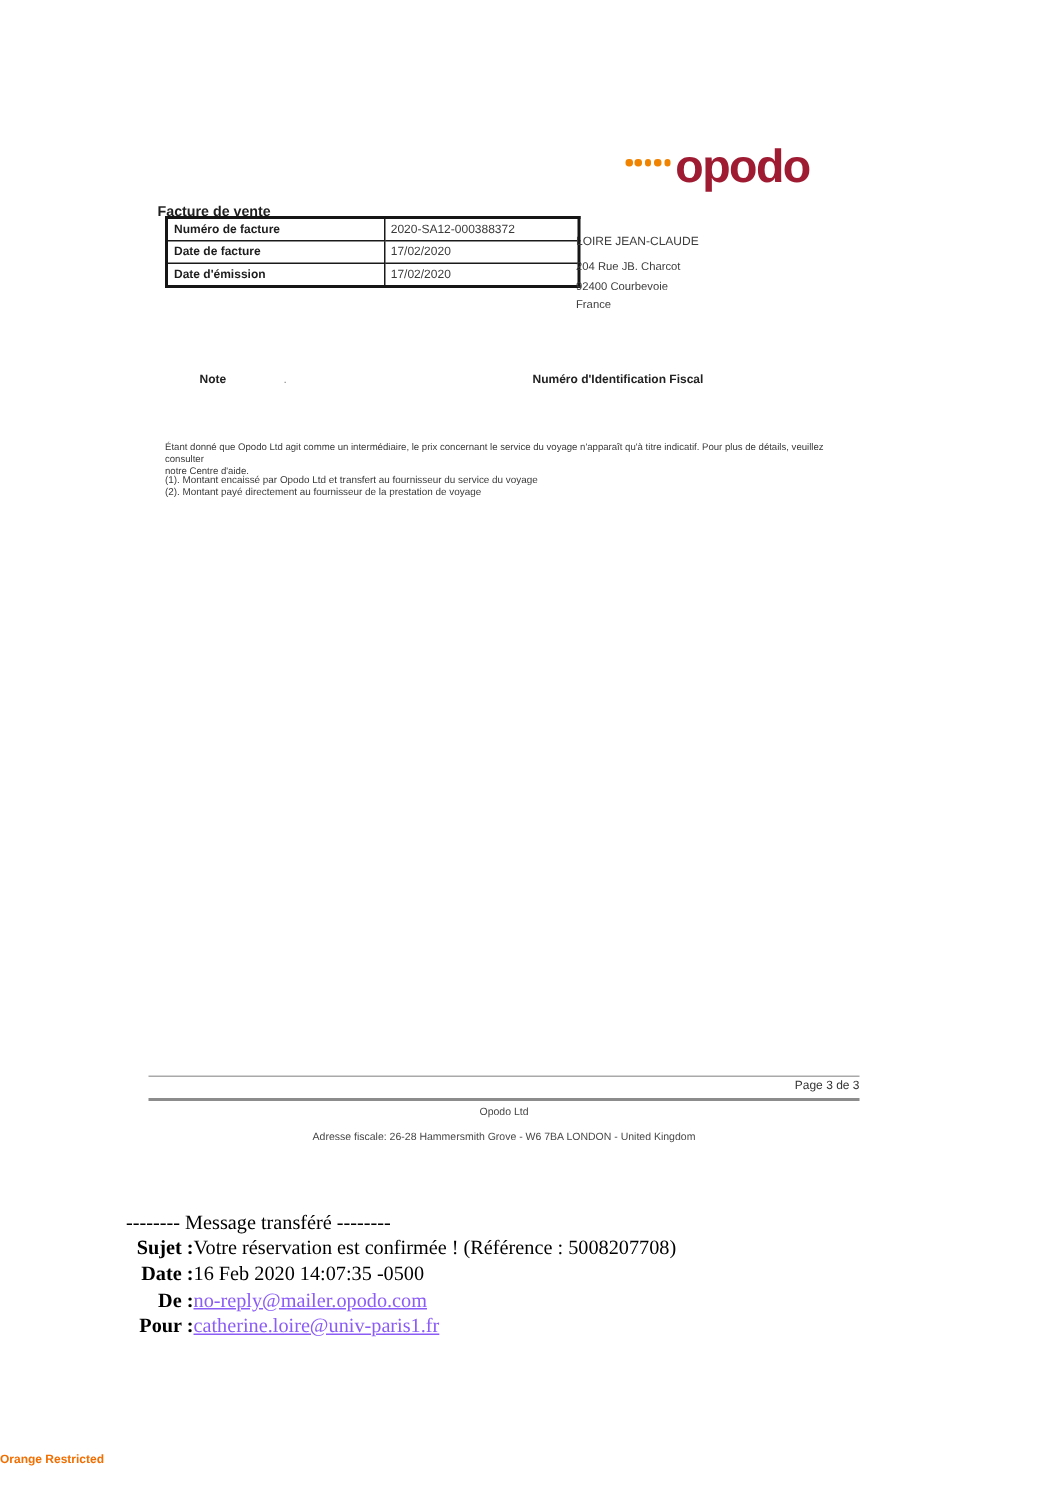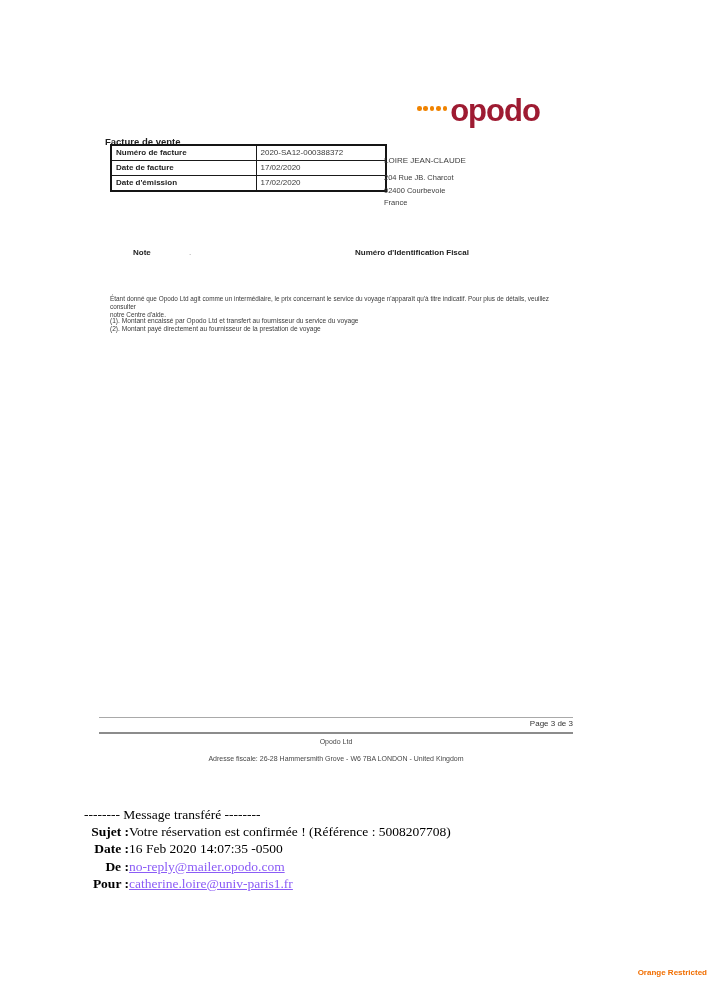--- a/index.html
+++ b/index.html
@@ -57,21 +57,21 @@
     left:84px; top:806px; font-family:"Liberation Serif", serif;
     font-size:13.5px; line-height:17.2px; color:#000;
   }
   .email-row { display:flex; }
   .email-label { width:45px; min-width:45px; text-align:right; font-weight:bold; white-space:pre; }
   .email-value { white-space:pre; }
   .email-link { color:#8b5cf6; text-decoration:underline; cursor:pointer; }
 
   
   .classification {
-    left:0; top:968px; width:707px; text-align:right;
+    left:0; top:968px; width:707px; text-align:left;
     font-size:8px; font-weight:bold;
   }
 </style>
 </head>
 <body>
 
 <div class="page">
 
   <div class="abs logo">
     <div class="logo-dots">

